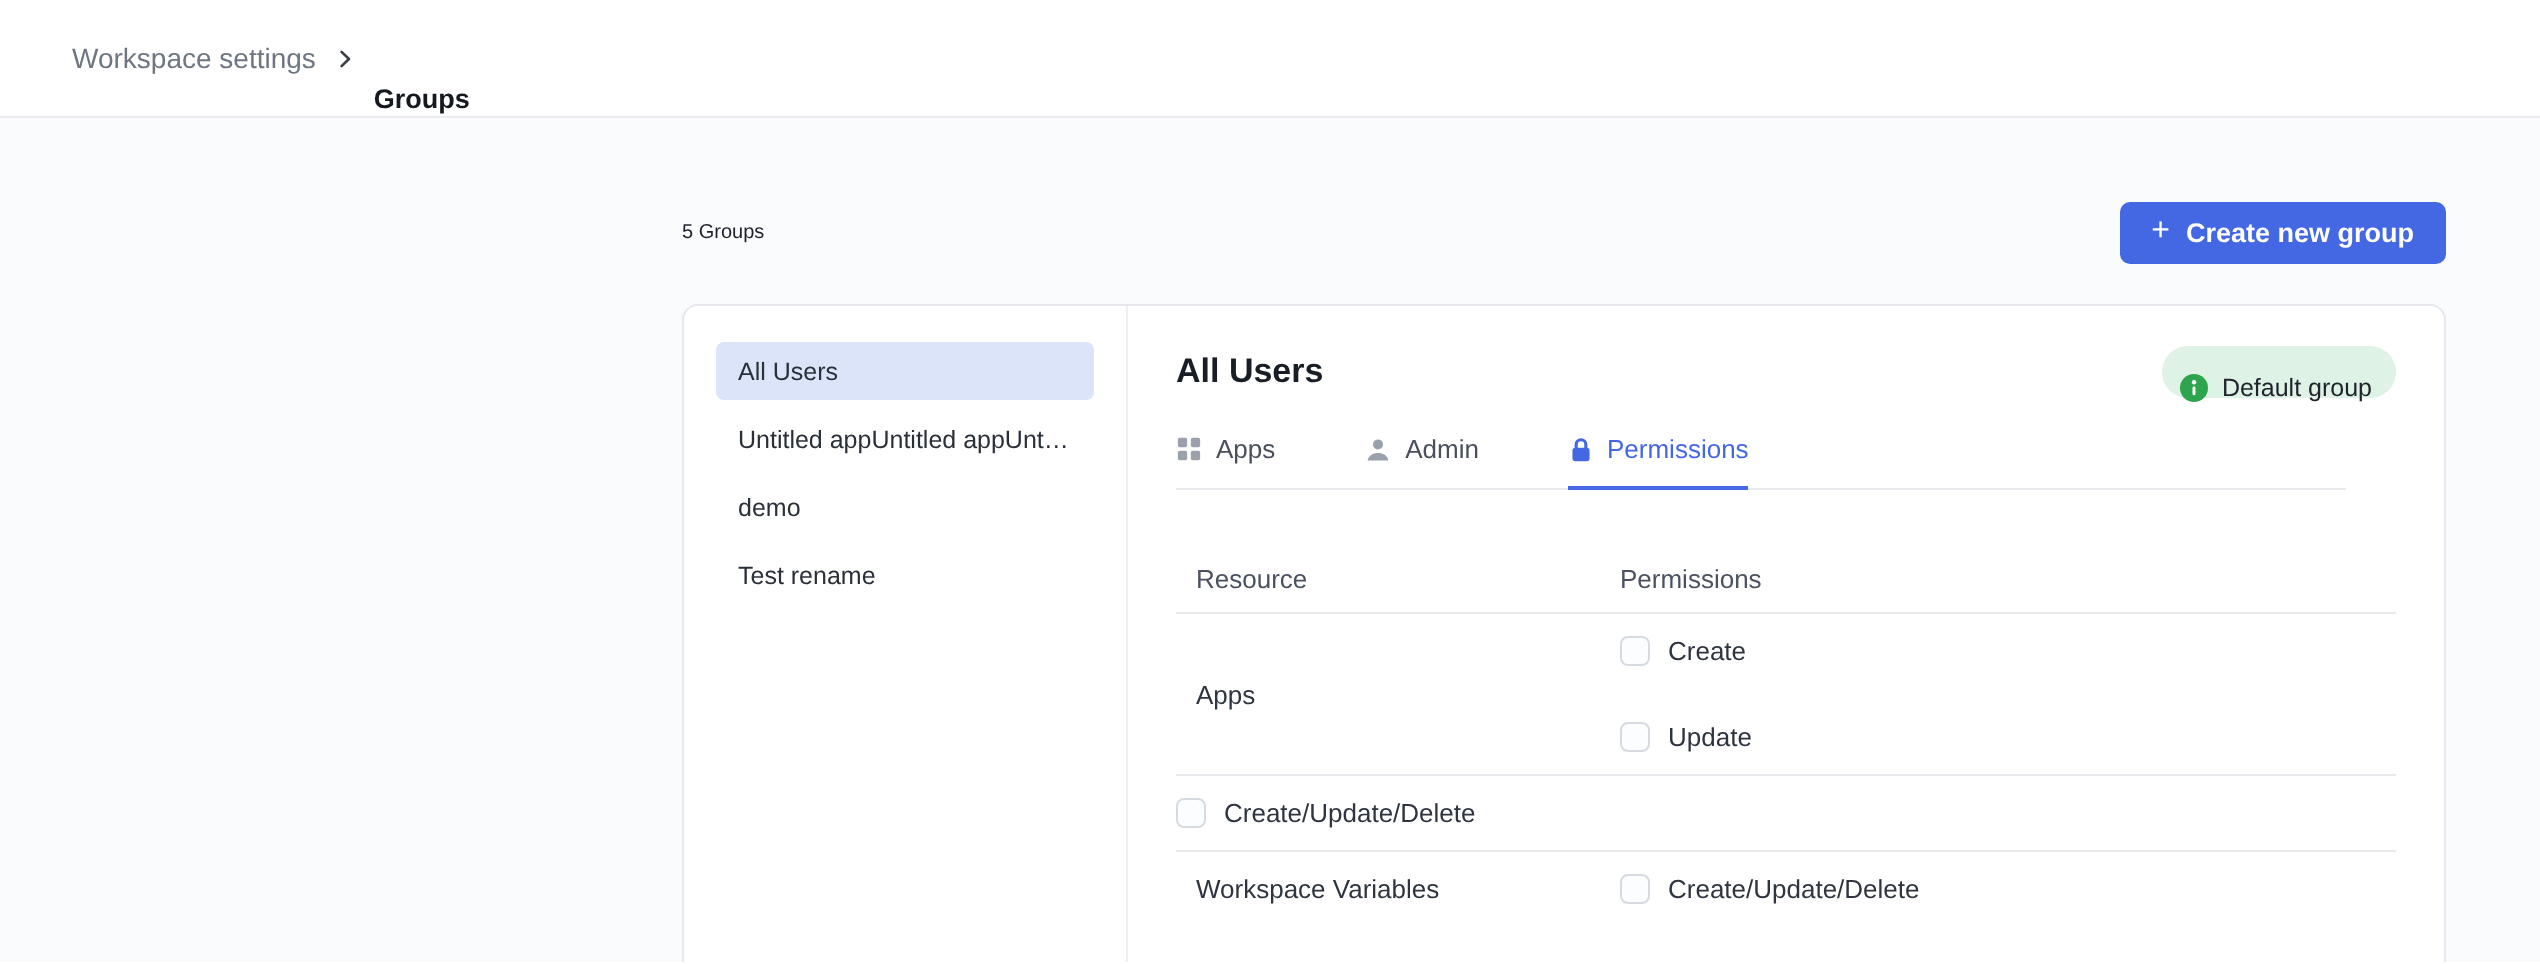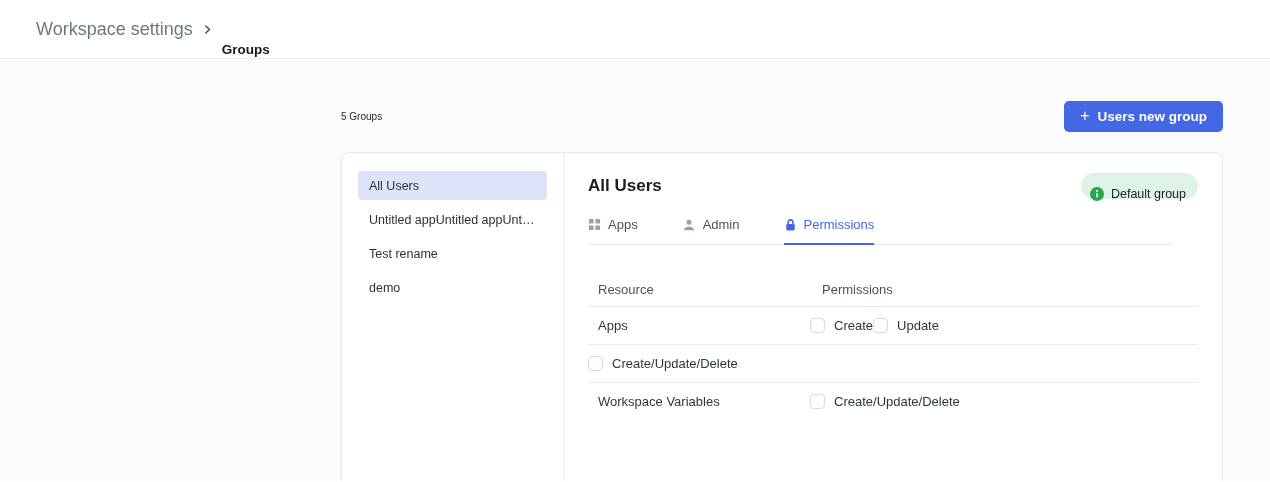--- a/index.html
+++ b/index.html
@@ -19,21 +19,21 @@
   body{
     width:1270px;height:482px;overflow:hidden;
     font-family:"Liberation Sans", sans-serif;
     background:#fff;color:var(--text-dark);
   }
   
   .topbar{
     height:59px;background:#fff;border-bottom:1px solid #ebedf0;
     display:flex;align-items:center;padding:0 36px;gap:9px;
   }
-  .crumb-parent{font-size:18px;color:var(--text-gray);cursor:pointer;}
+  .crumb-parent{font-size:14px;color:var(--text-gray);cursor:pointer;}
   .crumb-current{font-size:13.5px;font-weight:700;color:#14181f;margin-top:40px;}
   .crumb-chevron{display:flex;align-items:center;}
   
   .content{height:422px;background:var(--page-bg);overflow:hidden;}
   .content-inner{margin-left:341px;width:882px;}
   .toolbar{
     display:flex;justify-content:space-between;align-items:center;
     padding-top:42px;
   }
   .count-label{font-size:10px;color:var(--text-dark);}
@@ -72,26 +72,26 @@
   .tab{
     display:flex;align-items:center;gap:7px;font-size:13px;color:#49505c;
     padding-bottom:11px;margin-right:44px;cursor:pointer;
     border-bottom:2px solid transparent;margin-bottom:-1px;
   }
   .tab .ticon{display:flex;align-items:center;}
   .tab.active{color:var(--accent);border-bottom-color:var(--accent);}
   
   .ptable{margin-top:28px;width:610px;}
   .thead{display:flex;align-items:center;height:34px;border-bottom:1px solid var(--line);
-         font-size:13px;color:#4a5160;gap:12px;}
+         font-size:13px;color:#4a5160;}
   .col-resource{width:222px;padding-left:10px;}
   .trow{display:flex;align-items:center;border-bottom:1px solid var(--line);
         padding:11px 0;font-size:13px;color:#2f3540;}
   .trow:last-child{border-bottom:none;}
-  .perm-col{display:flex;gap:0;}
+  .perm-col{display:flex;flex-direction:column;gap:28px;}
   .perm-line{display:flex;align-items:center;gap:9px;}
   .checkbox{
     width:15px;height:15px;border:1px solid #d6dae1;border-radius:4px;
     background:#fcfdfe;cursor:pointer;flex:none;
   }
 </style>
 </head>
 <body>
 
 <header class="topbar">
@@ -104,38 +104,38 @@
   <span class="crumb-current">Groups</span>
 </header>
 
 <div class="content">
   <div class="content-inner">
 
     <div class="toolbar">
       <span class="count-label">5 Groups</span>
       <button class="create-btn">
         <span class="plus">+</span>
-        <span>Users new group</span>
+        <span>Create new group</span>
       </button>
     </div>
 
     <div class="card">
 
       <aside class="sidebar">
         <div class="side-item selected">
           <span>All Users</span>
         </div>
         <div class="side-item">
           <span>Untitled appUntitled appUntitle…</span>
         </div>
         <div class="side-item">
+          <span>demo</span>
+        </div>
+        <div class="side-item">
           <span>Test rename</span>
-        </div>
-        <div class="side-item">
-          <span>demo</span>
         </div>
       </aside>
 
       <section class="detail">
 
         <div class="detail-header">
           <span class="group-title">All Users</span>
           <span class="badge">
             <span style="display:flex;">
               <svg width="14" height="14" viewBox="0 0 14 14">

